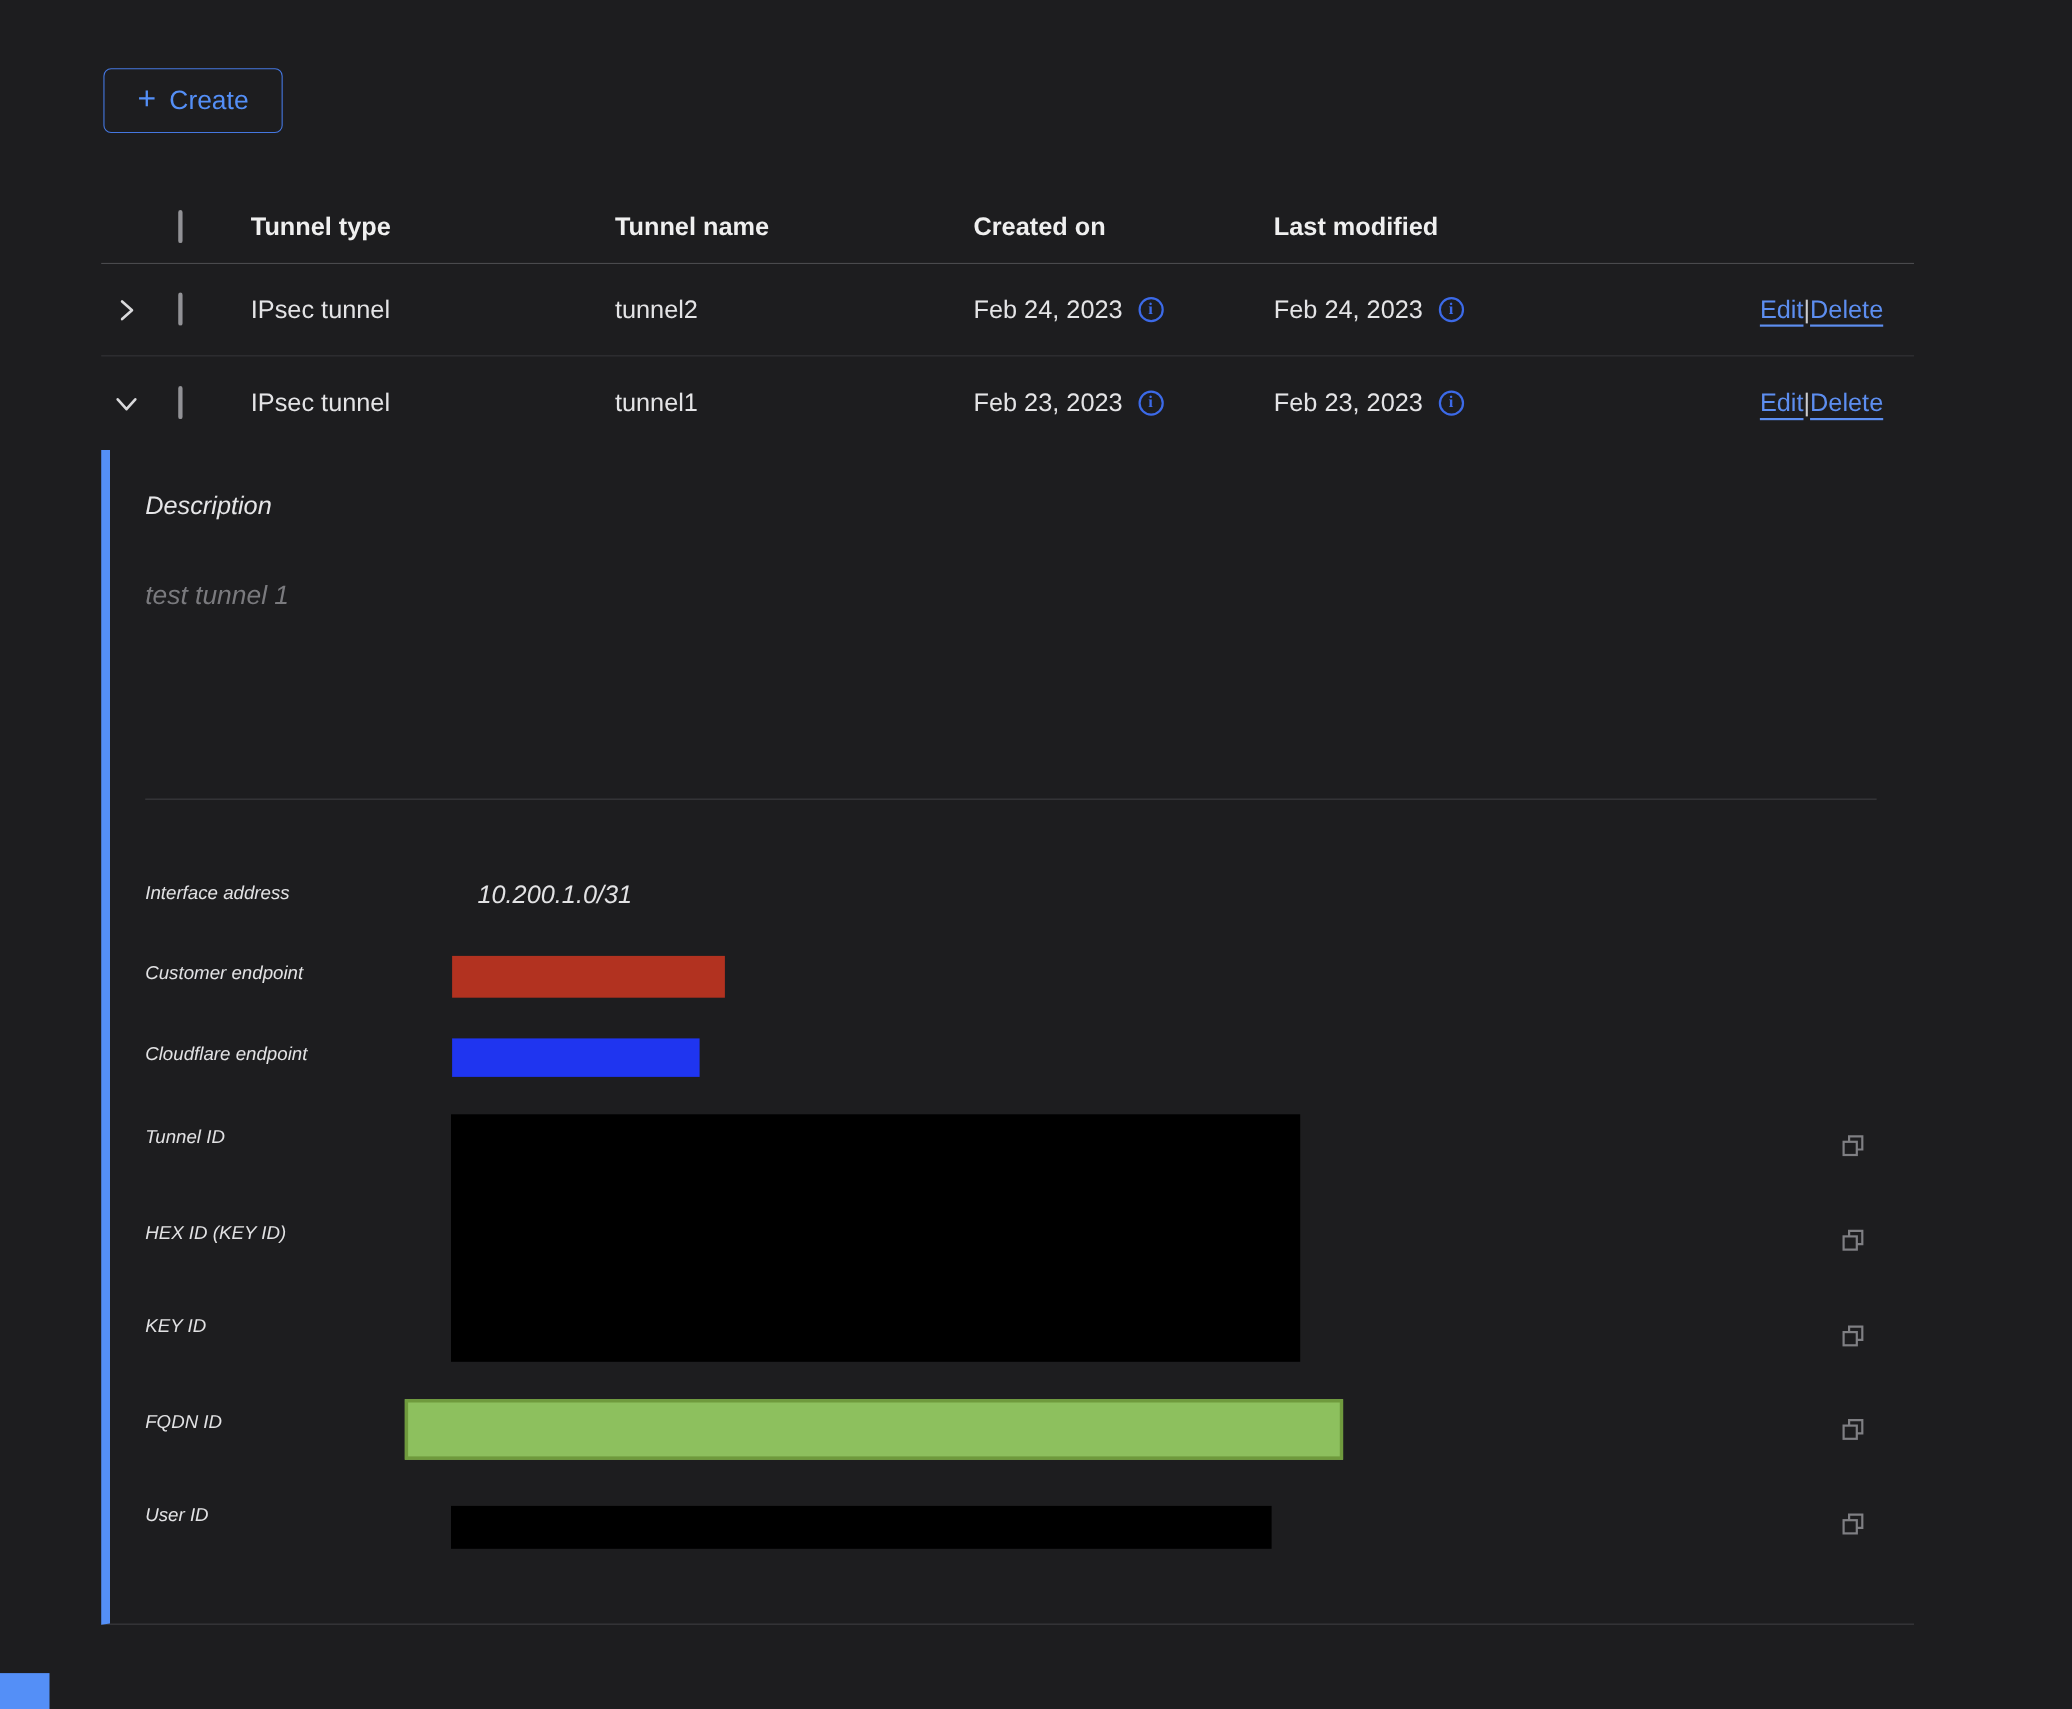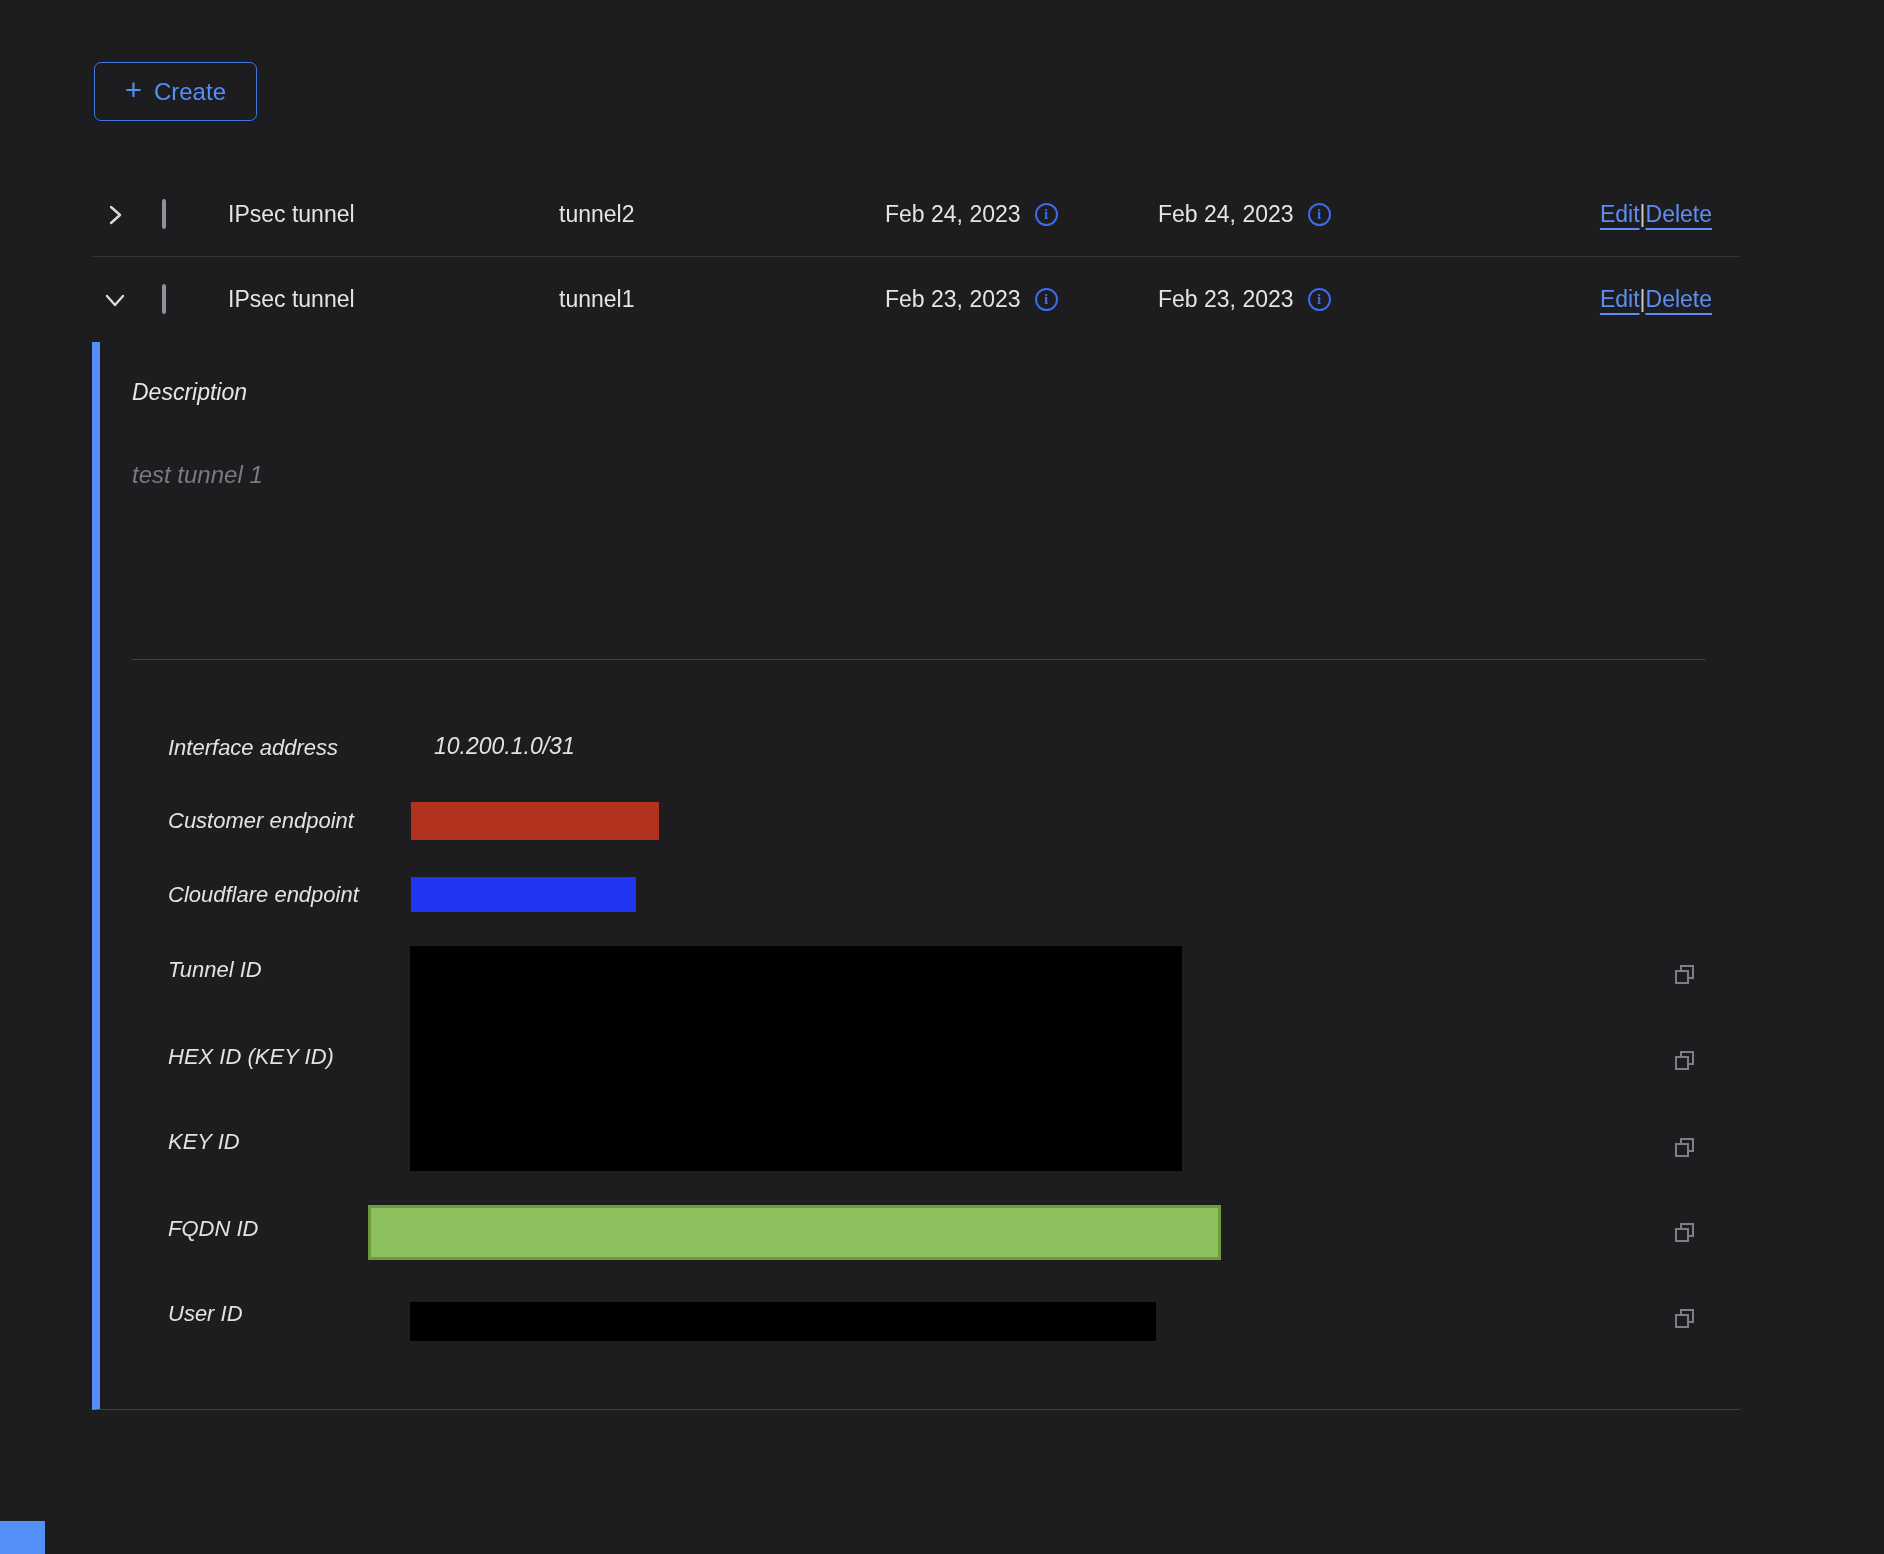--- a/index.html
+++ b/index.html
@@ -71,21 +71,21 @@
   }
   .panel .abs{position:absolute;font-style:italic;}
   .desc-label{left:32px;top:37px;font-size:23px;color:#e6e6e8;}
   .desc-value{left:32px;top:119px;font-size:24px;color:var(--muted);}
   .health-btn{
     left:32px;top:191px;width:315px;height:60px;
     background:transparent;border:1.5px solid #4577e0;border-radius:7px;
     color:var(--accent);font-size:23px;font-family:"Liberation Sans",sans-serif;cursor:pointer;
   }
   .panel-divider{left:32px;top:317px;width:1574px;height:1px;background:#3e3e41;}
-  .f-label{left:32px;font-size:22px;color:#e2e2e4;white-space:nowrap;margin-left:36px;}
+  .f-label{left:32px;font-size:17px;color:#e2e2e4;white-space:nowrap;}
   .f-value{font-size:23px;color:#e2e2e4;}
   .redact{position:absolute;}
   .redact.red{background:var(--red);}
   .redact.blue{background:var(--blue);}
   .redact.black{background:var(--black);}
   .redact.green{background:var(--green);border:3px solid var(--green-border);}
   .copy-btn{position:absolute;background:none;border:none;cursor:pointer;padding:0;line-height:0;}
 
   
   .bottom-blue{position:absolute;left:0;top:1521px;width:45px;height:33px;background:var(--accent);}
@@ -95,20 +95,29 @@
 
 <div class="page">
 
   <button class="create-btn">
     <span class="plus">+</span>
     <span>Create</span>
   </button>
 
   <div class="table">
 
+    <div class="trow thead">
+      <div class="chev-cell"></div>
+      <div><span class="checkbox"></span></div>
+      <div>Tunnel type</div>
+      <div>Tunnel name</div>
+      <div>Created on</div>
+      <div>Last modified</div>
+      <div></div>
+    </div>
 
     <div class="trow tbody-row">
       <div class="chev-cell">
         <button class="chev-btn">
           <svg width="22" height="22" viewBox="0 0 22 22">
             <polyline points="7,3 16,11 7,19" fill="none" stroke="#d9d9db" stroke-width="2.4" stroke-linecap="round" stroke-linejoin="round"></polyline>
           </svg>
         </button>
       </div>
       <div><span class="checkbox"></span></div>

